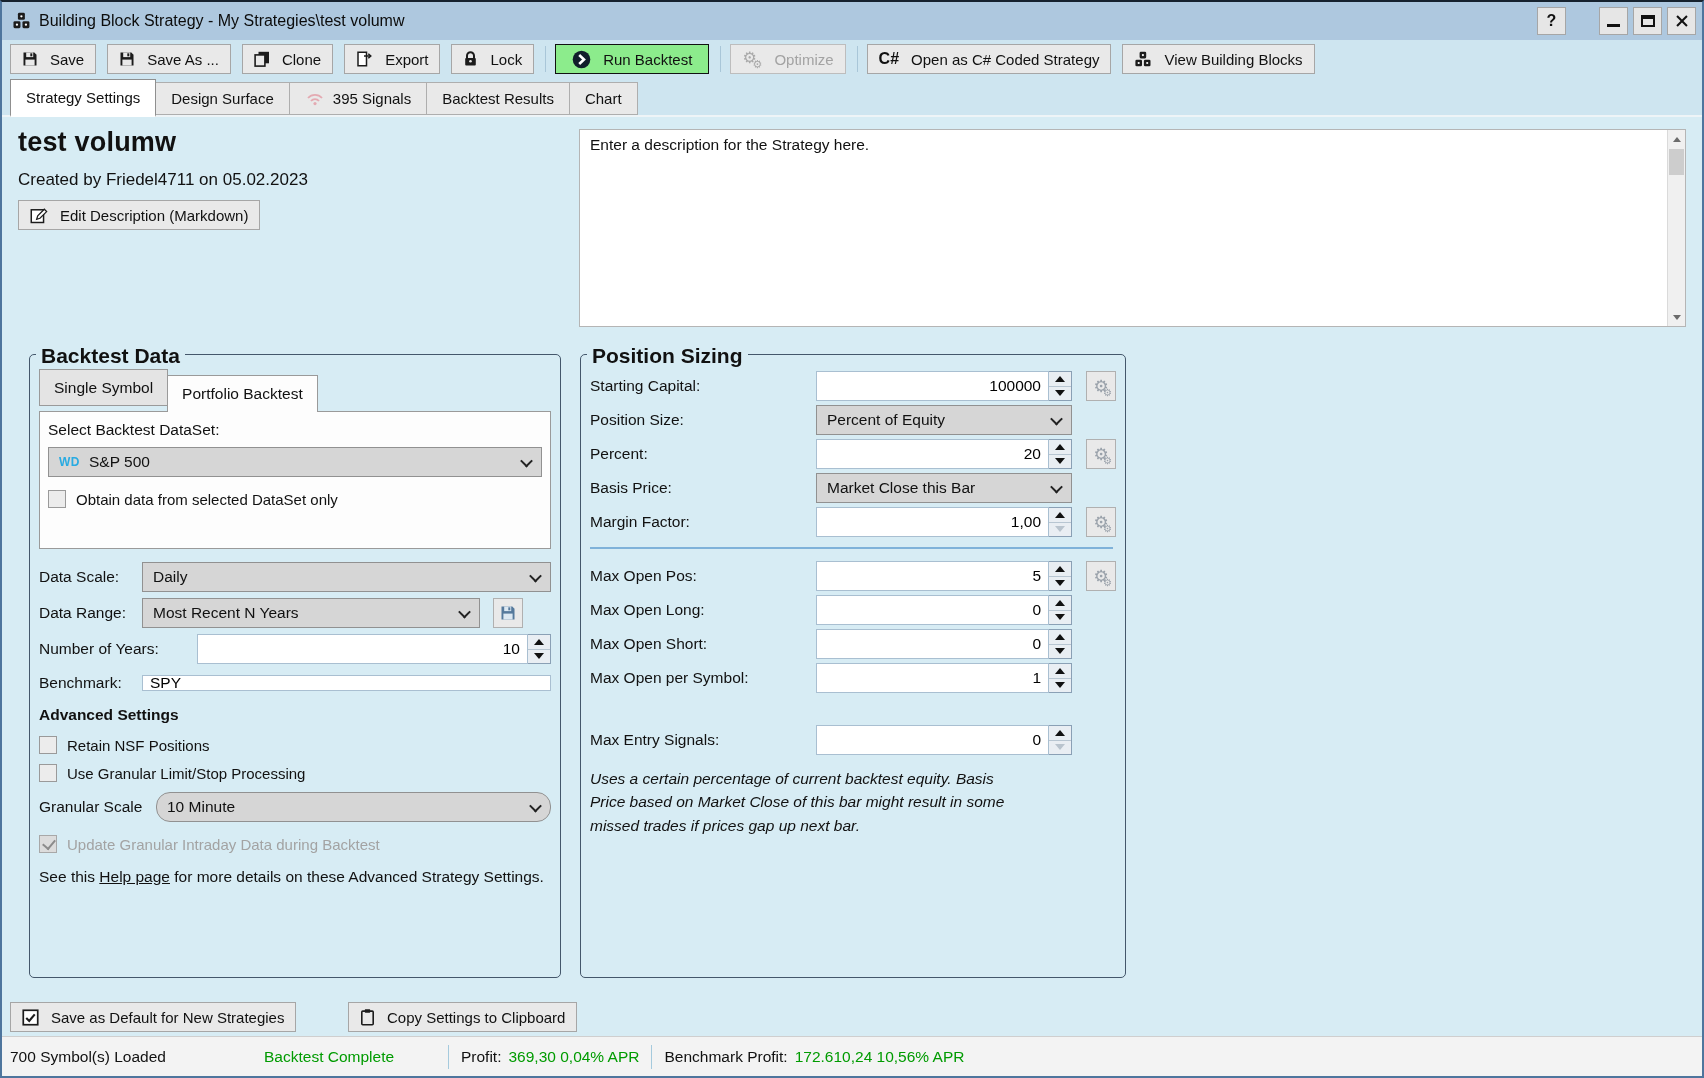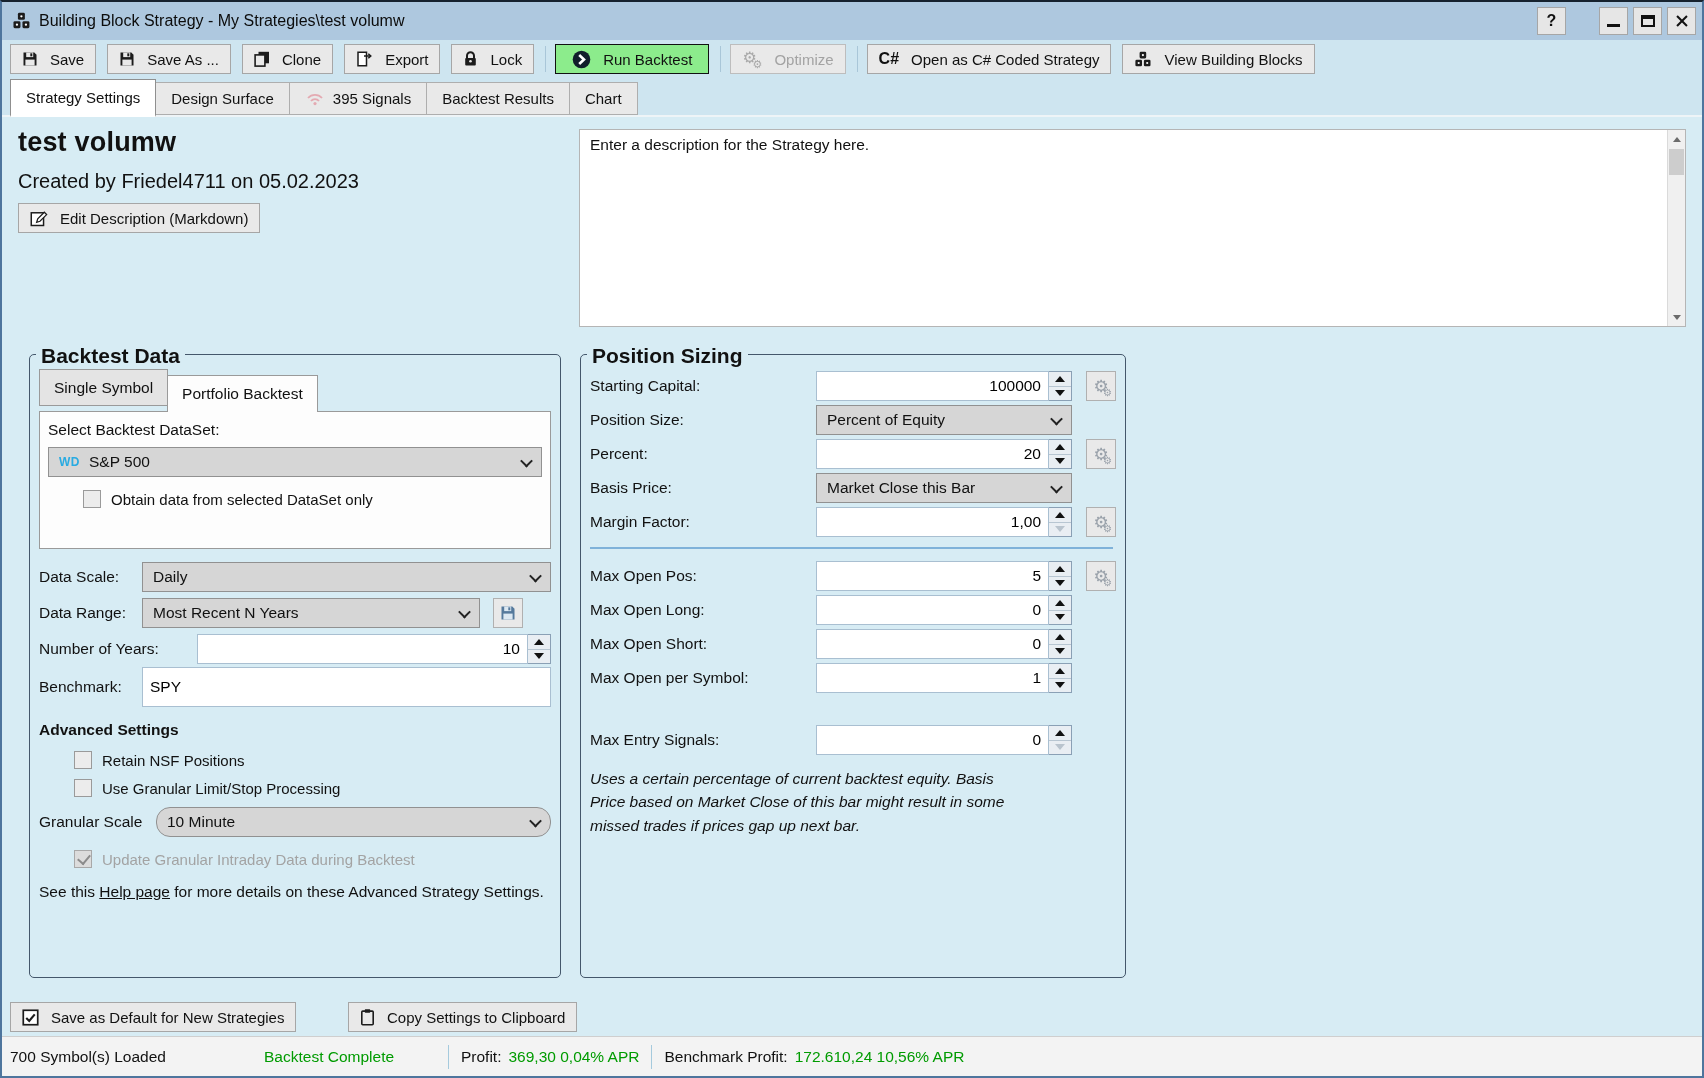--- a/index.html
+++ b/index.html
@@ -32,21 +32,21 @@
   .tabstrip { height:39px; background:#cee5f0; display:flex; align-items:flex-end; padding-left:8px; border-bottom:2px solid #eef4f7; flex:none; }
   .tab { height:33px; background:#e9e9e9; border:1px solid #aeaeae; border-left-width:0; display:flex; align-items:center; padding:0 15px; gap:8px; cursor:default; }
   .tab:first-child { border-left-width:1px; }
   .tab.active { height:38px; background:#fff; border:1px solid #8f8f8f; border-bottom:2px solid #fff; margin-bottom:-2px; z-index:2; }
 
   
   .content { position:relative; flex:1; background:#d7ecf4; overflow:hidden; }
 
   .page-header { position:absolute; left:16px; top:10px; }
   .strategy-name { font-size:27px; font-weight:bold; letter-spacing:0.2px; }
-  .created { font-size:20px; margin-top:12px; }
+  .created { font-size:17px; margin-top:12px; }
   .edit-btn { margin-top:10px; }
 
   
   .desc-box { position:absolute; left:577px; top:12px; width:1107px; height:198px; background:#fff; border:1px solid #b5b5b5; }
   .desc-text { position:absolute; left:10px; top:6px; font-size:15.5px; }
   .vscroll { position:absolute; right:0; top:0; bottom:0; width:18px; background:#f0f0f0; border-left:1px solid #dadada; }
   .sb-btn { position:absolute; left:0; width:17px; height:18px; background:#f0f0f0; display:flex; align-items:center; justify-content:center; }
   .sb-btn.up{ top:0; } .sb-btn.down{ bottom:0; }
   .sb-thumb { position:absolute; left:1px; top:19px; width:15px; height:26px; background:#cdcdcd; }
   .tri-up-sm { width:0; height:0; border-left:4px solid transparent; border-right:4px solid transparent; border-bottom:5px solid #6b6b6b; }
@@ -63,21 +63,21 @@
   .itab { border:1px solid #9a9a9a; padding:0 14px; display:flex; align-items:center; font-size:15.5px; background:#e4e4e4; height:37px; margin-bottom:6px; cursor:default; }
   .itab.active { background:#fdfdfd; border-bottom:none; height:37px; margin-bottom:0; margin-left:-1px; z-index:2; position:relative; }
   .itab-panel { background:#fdfdfd; border:1px solid #9a9a9a; margin-top:-1px; padding:9px 8px 12px 8px; height:138px; }
 
   .field-label { font-size:15.5px; }
   .select { background:#d6d6d6; border:1px solid #919191; height:30px; display:flex; align-items:center; padding:0 10px; gap:9px; cursor:default; }
   .select .sel-text { flex:1; font-size:15.5px; white-space:nowrap; overflow:hidden; }
   .chev { width:9px; height:9px; border-left:2px solid #222; border-bottom:2px solid #222; transform:rotate(-45deg) translate(1px,-1px); flex:none; }
   .wd-badge { color:#29abe2; font-weight:bold; font-size:12px; letter-spacing:0.5px; flex:none; }
 
-  .cb-row { display:flex; align-items:center; gap:10px; margin-bottom:10px;margin-left:35px; }
+  .cb-row { display:flex; align-items:center; gap:10px; margin-bottom:10px; }
   .cb { width:18px; height:18px; background:#ececec; border:1px solid #9a9a9a; flex:none; position:relative; cursor:default; }
   .cb.checked-disabled { background:#dcdcdc; border-color:#a8a8a8; }
   .cb.checked-disabled:after { content:""; position:absolute; left:5px; top:1px; width:6px; height:10px; border-right:2.5px solid #8b8b8b; border-bottom:2.5px solid #8b8b8b; transform:rotate(40deg); }
   .dim-text { color:#a3a3a3; }
 
   .form-row { display:flex; align-items:center; margin-bottom:6px; }
   .form-row .lbl { flex:none; }
   .tinput { border:1px solid #a9bfd1; background:#fff; height:30px; font-family:"Liberation Sans",sans-serif; font-size:15.5px; padding:4px 7px; outline:none; }
   .num { text-align:right; }
 
@@ -338,36 +338,36 @@
               <svg width="16" height="16" viewBox="0 0 16 16">
                 <path d="M1.5 1.5h10.8l2.2 2.2v10.8H1.5z" fill="#55799c"></path>
                 <rect x="4.2" y="1.5" width="7" height="4.6" fill="#dce8f2"></rect>
                 <rect x="8.3" y="2.3" width="2" height="3" fill="#55799c"></rect>
                 <rect x="3.4" y="8.6" width="9.2" height="5.9" fill="#dce8f2"></rect>
               </svg>
             </span>
         </span>
       </div>
 
-      <div class="form-row" style="margin-bottom:3px;">
+      <div class="form-row" style="margin-bottom:10px;">
         <span class="lbl field-label" style="width:158px;">Number of Years:</span>
         <input class="tinput num" style="flex: 1 1 0%; min-width: 0px;" value="10">
         <span class="spin">
           <span>
               <i class="tri-up"></i>
             </span>
           <span>
               <i class="tri-dn"></i>
             </span>
         </span>
       </div>
 
       <div class="form-row" style="margin-bottom:14px;">
         <span class="lbl field-label" style="width:103px;">Benchmark:</span>
-        <input class="tinput" style="flex: 1 1 0%; height: 40px;" value="SPY">
+        <input class="tinput" style="flex: 1 1 0%; height: 16px;" value="SPY">
       </div>
 
       <div class="adv-title">Advanced Settings</div>
 
       <div class="cb-row">
         <span class="cb"></span>
         <span>Retain NSF Positions</span>
       </div>
       <div class="cb-row">
         <span class="cb"></span>

